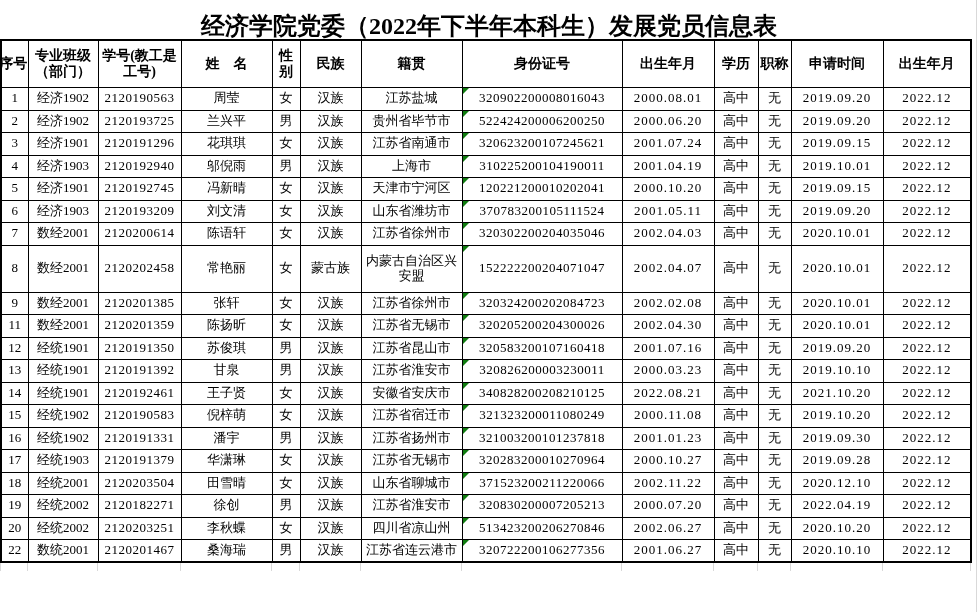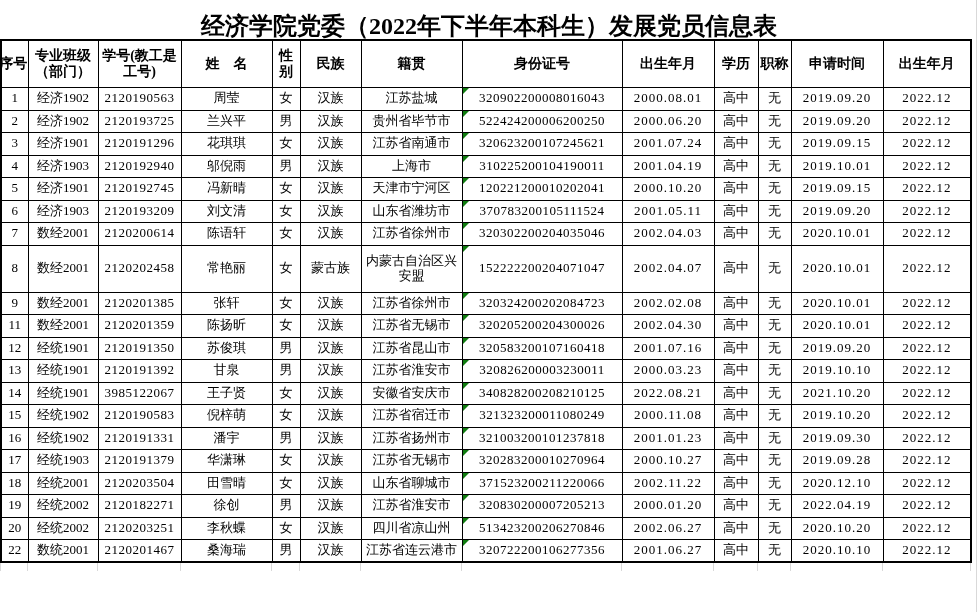--- a/index.html
+++ b/index.html
@@ -261,21 +261,21 @@
         <td class="num"><span class="tri"></span>320826200003230011</td>
         <td class="date">2000.03.23</td>
         <td>高中</td>
         <td>无</td>
         <td class="date">2019.10.10</td>
         <td class="date">2022.12</td>
       </tr>
       <tr style="height: 22.5px;">
         <td>14</td>
         <td>经统1901</td>
-        <td class="num">3985122067</td>
+        <td class="num">2120192461</td>
         <td>王子贤</td>
         <td>女</td>
         <td>汉族</td>
         <td>安徽省安庆市</td>
         <td class="num"><span class="tri"></span>340828200208210125</td>
         <td class="date">2022.08.21</td>
         <td>高中</td>
         <td>无</td>
         <td class="date">2021.10.20</td>
         <td class="date">2022.12</td>
@@ -342,21 +342,21 @@
       </tr>
       <tr style="height: 22.5px; margin-left: 36px;">
         <td>19</td>
         <td>经统2002</td>
         <td class="num">2120182271</td>
         <td>徐创</td>
         <td>男</td>
         <td>汉族</td>
         <td>江苏省淮安市</td>
         <td class="num"><span class="tri"></span>320830200007205213</td>
-        <td class="date">2000.01.20</td>
+        <td class="date">2000.07.20</td>
         <td>高中</td>
         <td>无</td>
         <td class="date">2022.04.19</td>
         <td class="date">2022.12</td>
       </tr>
       <tr style="height: 22.5px;">
         <td>20</td>
         <td>经统2002</td>
         <td class="num">2120203251</td>
         <td>李秋蝶</td>

